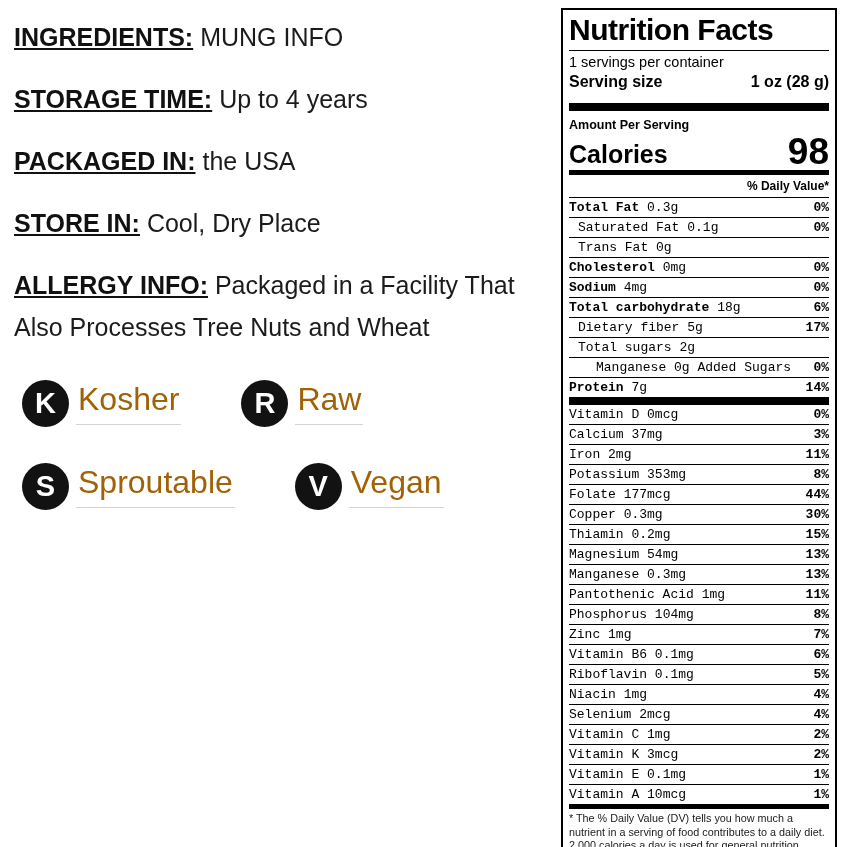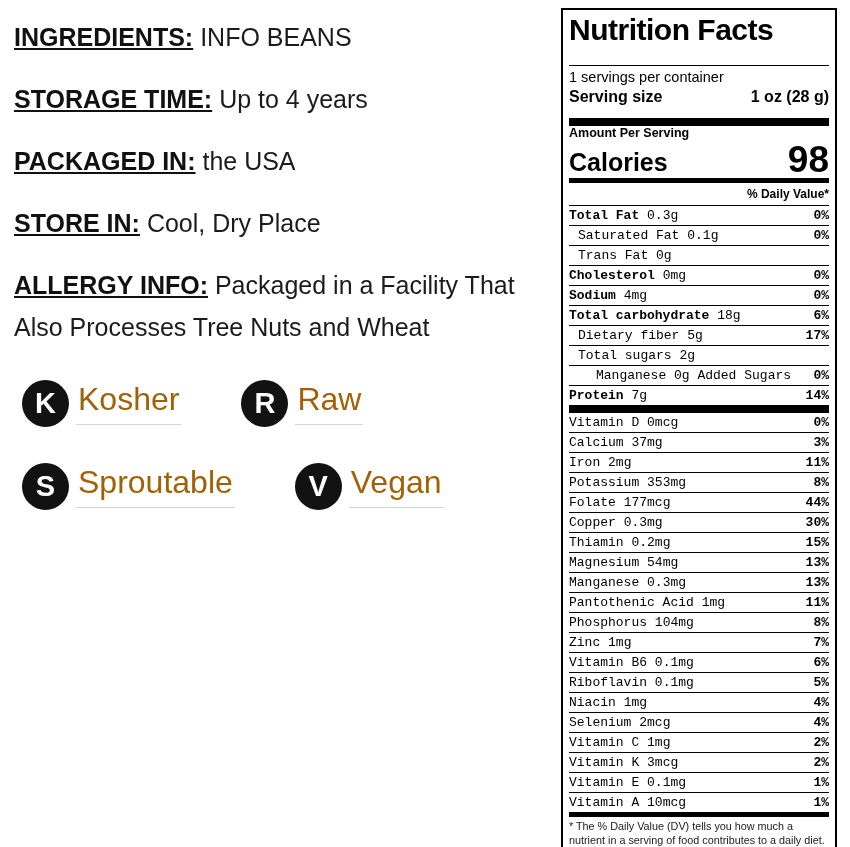--- a/index.html
+++ b/index.html
@@ -65,21 +65,21 @@
     background: #fff;
     padding: 2px 6px 5px 6px;
     color: #000;
   }
   .nf-title {
     font-size: 30px;
     line-height: 35px;
     font-weight: 900;
     letter-spacing: -0.5px;
     border-bottom: 1px solid #000;
-    padding-bottom: 18px;
+    padding-bottom: 3px;
     white-space: nowrap;
   }
   .nf-servings {
     font-size: 14.5px;
     line-height: 19px;
     padding-top: 2px;
   }
   .nf-serving-size {
     display: flex;
     justify-content: space-between;
@@ -87,21 +87,21 @@
     font-weight: 700;
     line-height: 20px;
     padding-bottom: 11px;
   }
   .bar-thick { height: 8px; background: #000; }
   .bar-med   { height: 5px; background: #000; }
   .nf-aps {
     font-size: 12.5px;
     font-weight: 700;
     line-height: 15px;
-    padding-top: 0;
+    padding-top: 7px;
   }
   .nf-calories {
     display: flex;
     justify-content: space-between;
     align-items: flex-end;
     height: 34px;
     margin-bottom: 3px;
   }
   .nf-calories-label { font-size: 25px; font-weight: 800; line-height: 26px; margin-top: 36px; }
   .nf-calories-value { font-size: 37px; font-weight: 800; line-height: 30px; }
@@ -133,21 +133,21 @@
     line-height: 13.5px;
     padding-top: 3px;
     color: #1a1a1a;
   }
 </style>
 </head>
 <body>
 
 <div class="info-panel">
   <div>
-  <p class="info-line"><span class="info-label">INGREDIENTS:</span> <span>INFO BEANS</span></p>
+  <p class="info-line"><span class="info-label">INGREDIENTS:</span> <span>MUNG INFO</span></p>
 
   <p class="info-line"><span class="info-label">STORAGE TIME:</span> <span>Up to 4 years</span></p>
 
   <p class="info-line"><span class="info-label">PACKAGED IN:</span> <span>the USA</span></p>
 
   <p class="info-line"><span class="info-label">STORE IN:</span> <span>Cool, Dry Place</span></p>
 
   <p class="info-line"><span class="info-label">ALLERGY INFO:</span> <span>Packaged in a Facility That Also Processes Tree Nuts and Wheat</span></p>
 </div>
 

